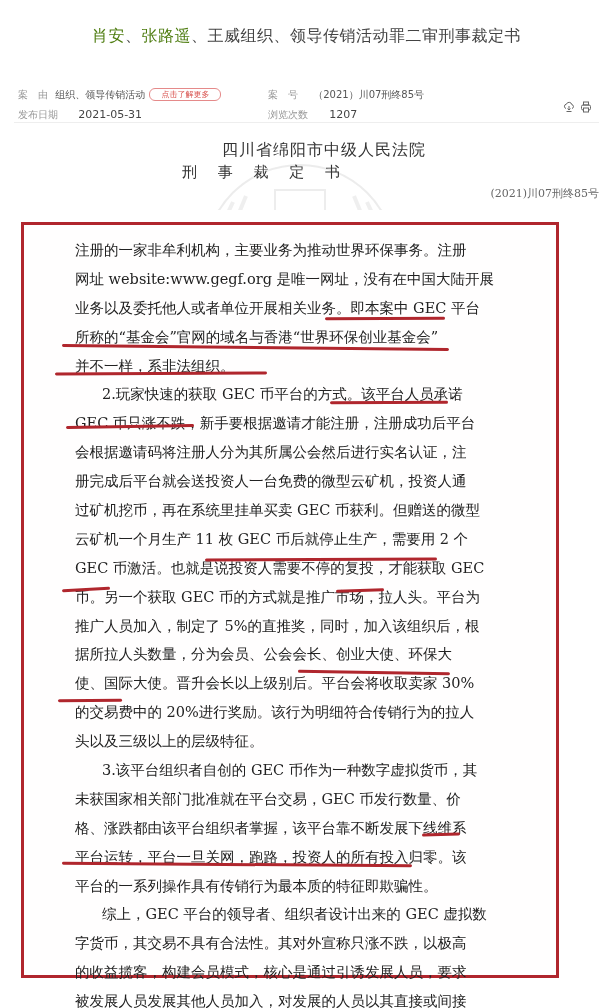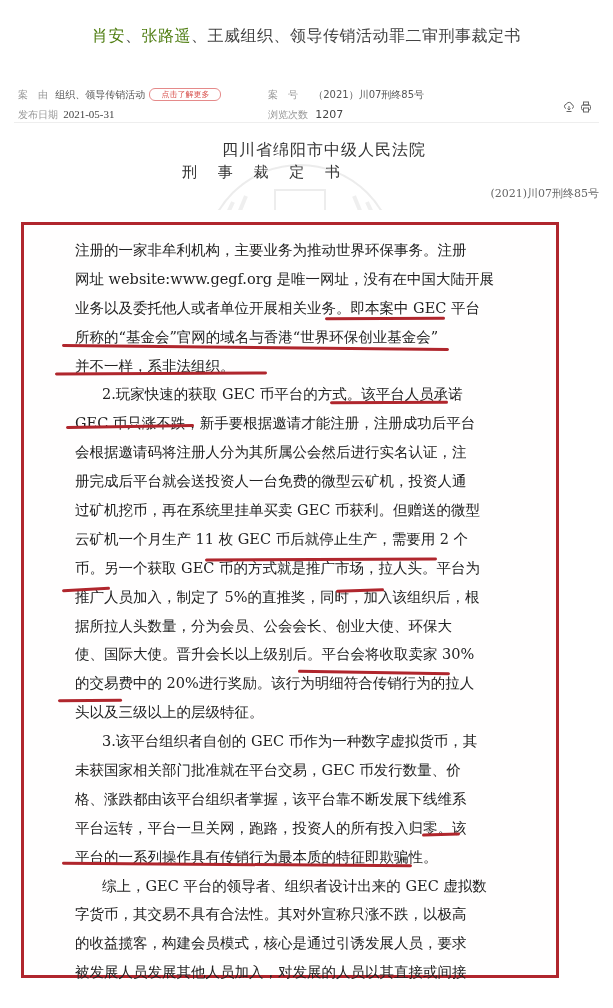--- a/index.html
+++ b/index.html
@@ -56,25 +56,25 @@
   <span>案　由</span>
   <span class="val" style="margin-left:4px;">组织、领导传销活动</span>
   <span class="tag-link">点击了解更多</span>
 </div>
 <div class="meta" style="top:88px;left:268px;">
   <span>案　号</span>
   <span class="val" style="margin-left:12px;">（2021）川07刑终85号</span>
 </div>
 <div class="meta" style="top:108px;left:18px;">
   <span>发布日期</span>
-  <span class="val-dark" style="margin-left:2px;font-family:Liberation Serif, serif;">2021-05-31</span>
+  <span class="val-dark" style="margin-left:17px;">2021-05-31</span>
 </div>
 <div class="meta" style="top:108px;left:268px;">
   <span>浏览次数</span>
-  <span class="val-dark" style="margin-left:4px;text-align:center;">1207</span>
+  <span class="val-dark" style="margin-left:18px;text-align:center;">1207</span>
 </div>
 
 <div class="icons">
   <span>
     <svg viewBox="0 0 12 12">
         <path d="M3 7.5 A2.2 2.2 0 0 1 3.4 3.2 A2.8 2.8 0 0 1 8.8 3.6 A2 2 0 0 1 9 7.5" fill="none" stroke="#666" stroke-width="1"></path>
         <path d="M6 5 V9 M4.5 7.6 L6 9 L7.5 7.6" fill="none" stroke="#666" stroke-width="1"></path>
         <path d="M3.5 10.5 H8.5" stroke="#666" stroke-width="1"></path>
       </svg>
   </span>
@@ -115,20 +115,21 @@
   <div class="line">网址 website:www.gegf.org 是唯一网址，没有在中国大陆开展</div>
   <div class="line">业务以及委托他人或者单位开展相关业务。即本案中 GEC 平台</div>
   <div class="line">所称的“基金会”官网的域名与香港“世界环保创业基金会”</div>
   <div class="line">并不一样，系非法组织。</div>
   <div class="line indent">2.玩家快速的获取 GEC 币平台的方式。该平台人员承诺</div>
   <div class="line">GEC 币只涨不跌，新手要根据邀请才能注册，注册成功后平台</div>
   <div class="line">会根据邀请码将注册人分为其所属公会然后进行实名认证，注</div>
   <div class="line">册完成后平台就会送投资人一台免费的微型云矿机，投资人通</div>
   <div class="line">过矿机挖币，再在系统里挂单买卖 GEC 币获利。但赠送的微型</div>
   <div class="line">云矿机一个月生产 11 枚 GEC 币后就停止生产，需要用 2 个</div>
+  <div class="line">GEC 币激活。也就是说投资人需要不停的复投，才能获取 GEC</div>
   <div class="line">币。另一个获取 GEC 币的方式就是推广市场，拉人头。平台为</div>
   <div class="line">推广人员加入，制定了 5%的直推奖，同时，加入该组织后，根</div>
   <div class="line">据所拉人头数量，分为会员、公会会长、创业大使、环保大</div>
   <div class="line">使、国际大使。晋升会长以上级别后。平台会将收取卖家 30%</div>
   <div class="line">的交易费中的 20%进行奖励。该行为明细符合传销行为的拉人</div>
   <div class="line">头以及三级以上的层级特征。</div>
   <div class="line indent">3.该平台组织者自创的 GEC 币作为一种数字虚拟货币，其</div>
   <div class="line">未获国家相关部门批准就在平台交易，GEC 币发行数量、价</div>
   <div class="line">格、涨跌都由该平台组织者掌握，该平台靠不断发展下线维系</div>
   <div class="line">平台运转，平台一旦关网，跑路，投资人的所有投入归零。该</div>

